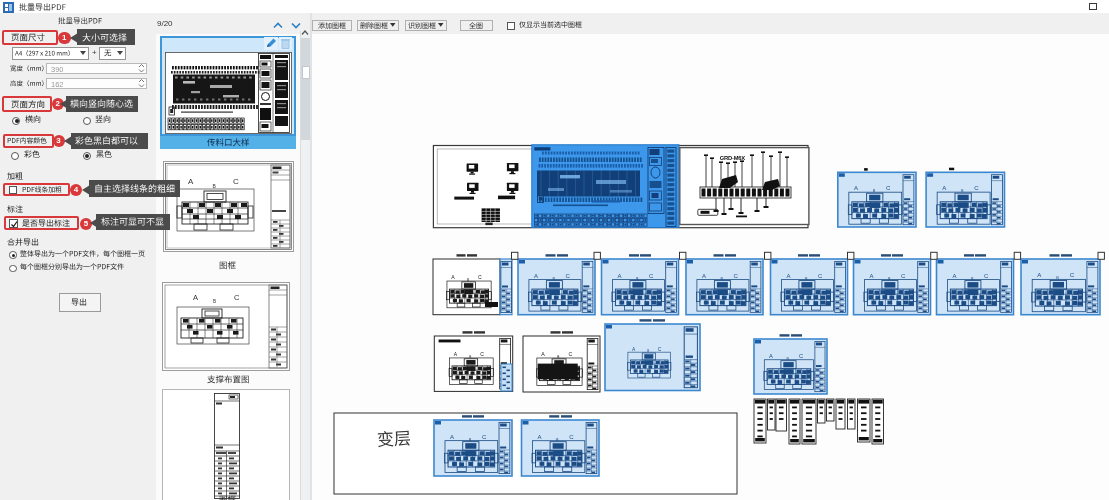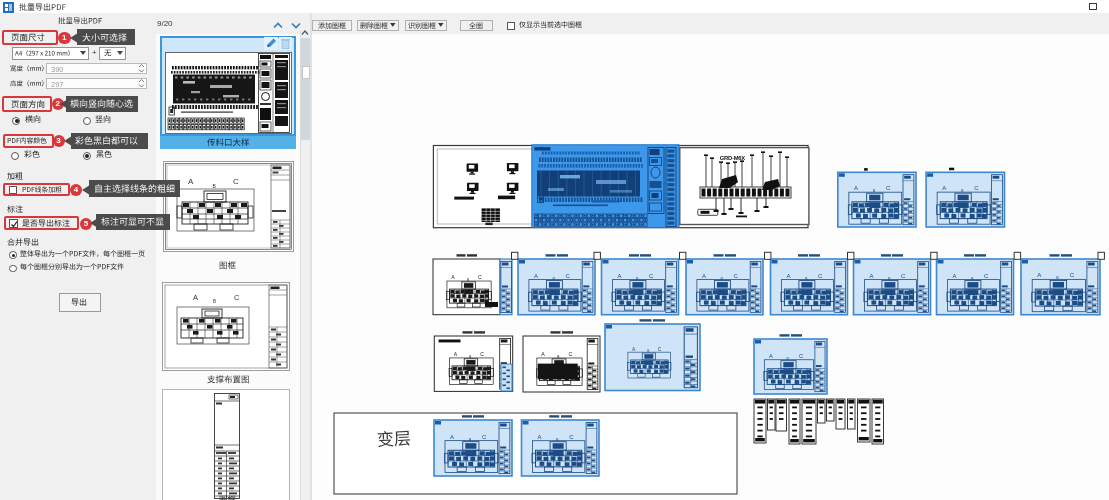--- a/index.html
+++ b/index.html
@@ -133,21 +133,21 @@
       <path transform="translate(0.0,5.7) scale(0.00650,-0.00650)" d="M286 559H719V468H286ZM211 614V413H797V614ZM441 826 470 736H59V670H937V736H553C542 768 527 810 513 843ZM96 357V-79H168V294H830V-1C830 -12 825 -16 813 -16C801 -16 754 -17 711 -15C720 -31 731 -54 735 -72C799 -72 842 -72 869 -63C896 -53 905 -37 905 0V357ZM281 235V-21H352V29H706V235ZM352 179H638V85H352Z"></path>
       <path transform="translate(6.5,5.7) scale(0.00650,-0.00650)" d="M386 644V557H225V495H386V329H775V495H937V557H775V644H701V557H458V644ZM701 495V389H458V495ZM757 203C713 151 651 110 579 78C508 111 450 153 408 203ZM239 265V203H369L335 189C376 133 431 86 497 47C403 17 298 -1 192 -10C203 -27 217 -56 222 -74C347 -60 469 -35 576 7C675 -37 792 -65 918 -80C927 -61 946 -31 962 -15C852 -5 749 15 660 46C748 93 821 157 867 243L820 268L807 265ZM473 827C487 801 502 769 513 741H126V468C126 319 119 105 37 -46C56 -52 89 -68 104 -80C188 78 201 309 201 469V670H948V741H598C586 773 566 813 548 845Z"></path>
       <path transform="translate(13.0,5.7) scale(0.00650,-0.00650)" d="M695 380C695 185 774 26 894 -96L954 -65C839 54 768 202 768 380C768 558 839 706 954 825L894 856C774 734 695 575 695 380Z"></path>
       <path transform="translate(19.5,5.7) scale(0.00650,-0.00650)" d="M92 0H184V394C233 450 279 477 320 477C389 477 421 434 421 332V0H512V394C563 450 607 477 649 477C718 477 750 434 750 332V0H841V344C841 482 788 557 677 557C610 557 554 514 497 453C475 517 431 557 347 557C282 557 226 516 178 464H176L167 543H92Z"></path>
       <path transform="translate(25.5,5.7) scale(0.00650,-0.00650)" d="M92 0H184V394C233 450 279 477 320 477C389 477 421 434 421 332V0H512V394C563 450 607 477 649 477C718 477 750 434 750 332V0H841V344C841 482 788 557 677 557C610 557 554 514 497 453C475 517 431 557 347 557C282 557 226 516 178 464H176L167 543H92Z"></path>
       <path transform="translate(31.5,5.7) scale(0.00650,-0.00650)" d="M305 380C305 575 226 734 106 856L46 825C161 706 232 558 232 380C232 202 161 54 46 -65L106 -96C226 26 305 185 305 380Z"></path>
     </svg></div>
 
 <div class="abs" style="left:46px;top:77.5px;width:101px;height:11.5px;background:#fdfdfd;border:1px solid #b9b9b9;"></div>
 
-<div style="position:absolute;left:51px;top:79.5px;font:normal 7.5px 'Liberation Sans', sans-serif;color:#9a9a9a;white-space:nowrap;">297</div>
+<div style="position:absolute;left:51px;top:79.5px;font:normal 7.5px 'Liberation Sans', sans-serif;color:#9a9a9a;white-space:nowrap;">162</div>
 <svg class="abs" style="left:138px;top:79px" width="8" height="9">
     <path d="M1 3 L3.5 0.5 L6 3" stroke="#777" fill="none" stroke-width="1"></path>
     <path d="M1 5.5 L3.5 8 L6 5.5" stroke="#777" fill="none" stroke-width="1"></path>
   </svg>
 
 <div style="position:absolute;left:2px;top:96px;width:50px;height:15.5px;border:2px solid #d8383a;border-radius:2px;"></div>
 
 <div style="position:absolute;left:11px;top:99.5px;line-height:0;"><svg class="" width="34" height="10" style="overflow:visible" fill="#222">
       <path transform="translate(0.0,7.5) scale(0.00850,-0.00850)" d="M464 462V281C464 174 421 55 50 -19C66 -35 87 -64 96 -80C485 4 541 143 541 280V462ZM545 110C661 56 812 -27 885 -83L932 -23C854 32 703 111 589 161ZM171 595V128H248V525H760V130H839V595H478C497 630 517 673 535 715H935V785H74V715H449C437 676 419 631 403 595Z"></path>
       <path transform="translate(8.5,7.5) scale(0.00850,-0.00850)" d="M389 334H601V221H389ZM389 395V506H601V395ZM389 160H601V43H389ZM58 774V702H444C437 661 426 614 416 576H104V-80H176V-27H820V-80H896V576H493L532 702H945V774ZM176 43V506H320V43ZM820 43H670V506H820Z"></path>

